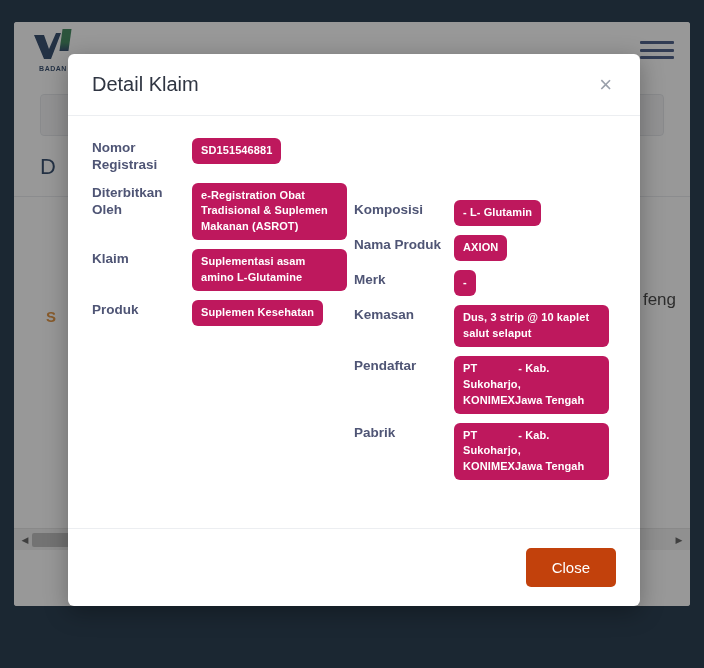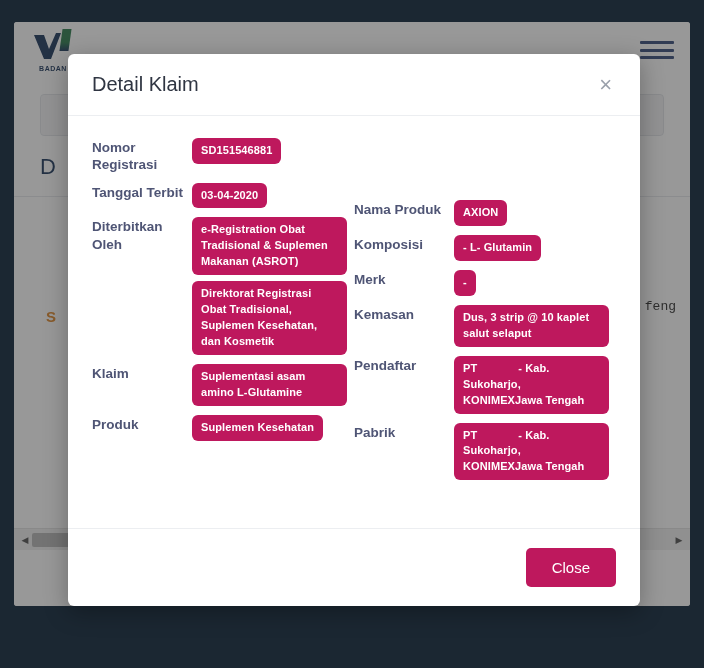--- a/index.html
+++ b/index.html
@@ -131,25 +131,24 @@
     left: 32px;
     top: 230px;
     font-size: 15px;
     font-weight: bold;
     color: #e08a2e;
   }
 
   .bg-rowtext {
     position: absolute;
     right: 14px;
-    top: 221px;
-    font-size: 13px;
+    top: 212px;
+    font-size: 17px;
     color: #333;
     white-space: nowrap;
-    font-family: Liberation Mono, monospace;
   }
 
   .bg-scrollbar {
     position: absolute;
     left: 0; right: 0;
     bottom: 56px;
     height: 22px;
     background: #efefef;
     border-top: 1px solid #e2e2e2;
     display: flex;
@@ -274,21 +273,21 @@
 
   .modal-footer {
     flex: 0 0 78px;
     border-top: 1px solid #eceef1;
     display: flex;
     align-items: center;
     justify-content: flex-end;
     padding: 0 24px;
   }
   .btn-close {
-    background: #be185d;
+    background: #c2410c;
     color: #ffffff;
     border: none;
     border-radius: 5px;
     font-size: 15px;
     font-family: "Liberation Sans", sans-serif;
     padding: 11px 26px;
     cursor: pointer;
   }
 </style>
 </head>
@@ -342,57 +341,50 @@
 
     <div class="modal-body">
       <div class="col col-left" id="left-col">
           <div class="field">
             <div class="field-label">Nomor Registrasi</div>
             <div class="field-values">
               <span class="badge">SD151546881</span>
             </div>
           </div>
           <div class="field">
-            <div class="field-label">Tanggal Terbit</div>
-            <div class="field-values">
-              <span class="badge">03-04-2020</span>
-            </div>
-          </div>
-          <div class="field">
             <div class="field-label">Diterbitkan Oleh</div>
             <div class="field-values">
               <span class="badge">e-Registration Obat Tradisional &amp; Suplemen Makanan (ASROT)</span>
-              <span class="badge">Direktorat Registrasi Obat Tradisional, Suplemen Kesehatan, dan Kosmetik</span>
             </div>
           </div>
           <div class="field">
             <div class="field-label">Klaim</div>
             <div class="field-values">
               <span class="badge">Suplementasi asam amino L-Glutamine</span>
             </div>
           </div>
           <div class="field">
             <div class="field-label">Produk</div>
             <div class="field-values">
               <span class="badge">Suplemen Kesehatan</span>
             </div>
           </div>
         </div>
       <div class="col col-right" id="right-col">
         <div class="spacer"></div>
       <div class="field">
+            <div class="field-label">Komposisi</div>
+            <div class="field-values">
+              <span class="badge">- L- Glutamin</span>
+            </div>
+          </div>
+          <div class="field">
             <div class="field-label">Nama Produk</div>
             <div class="field-values">
               <span class="badge">AXION</span>
-            </div>
-          </div>
-          <div class="field">
-            <div class="field-label">Komposisi</div>
-            <div class="field-values">
-              <span class="badge">- L- Glutamin</span>
             </div>
           </div>
           <div class="field">
             <div class="field-label">Merk</div>
             <div class="field-values">
               <span class="badge">-</span>
             </div>
           </div>
           <div class="field">
             <div class="field-label">Kemasan</div>

